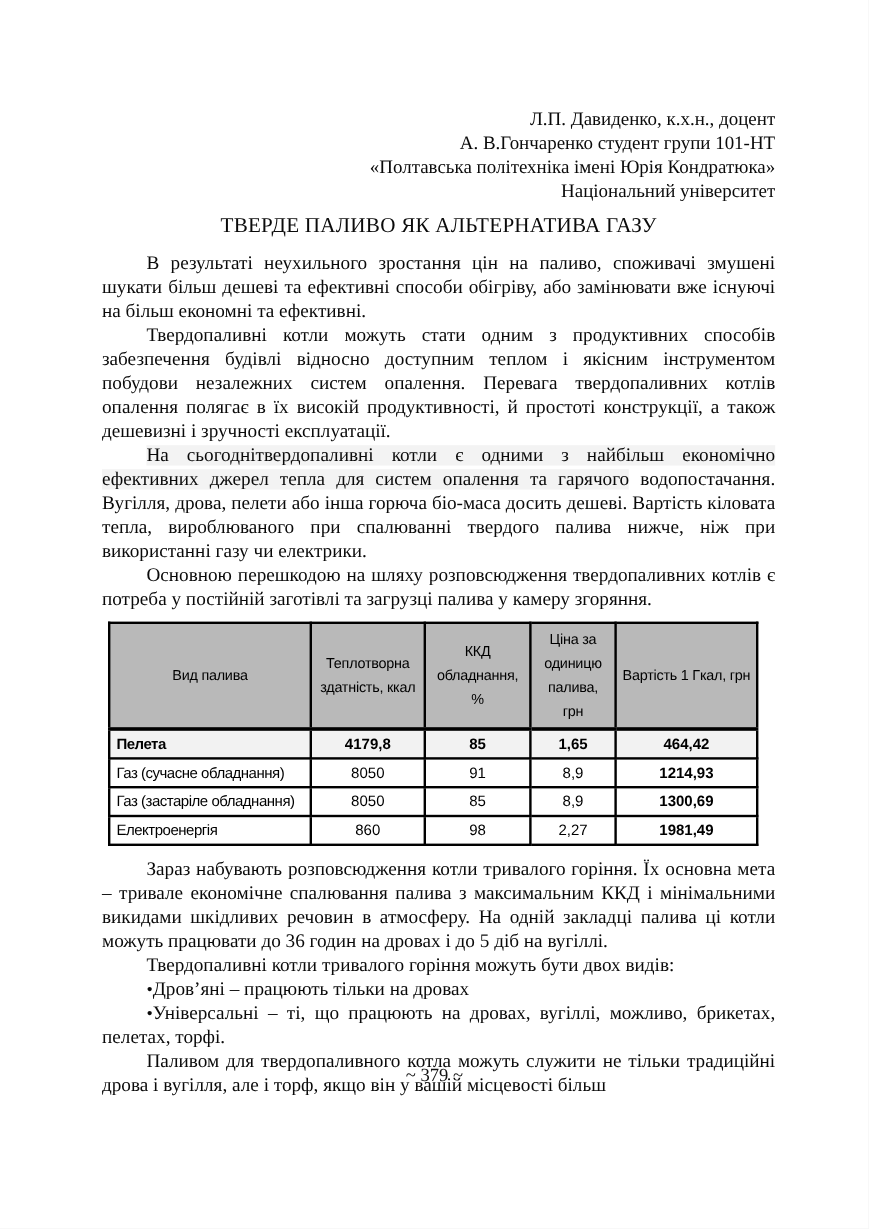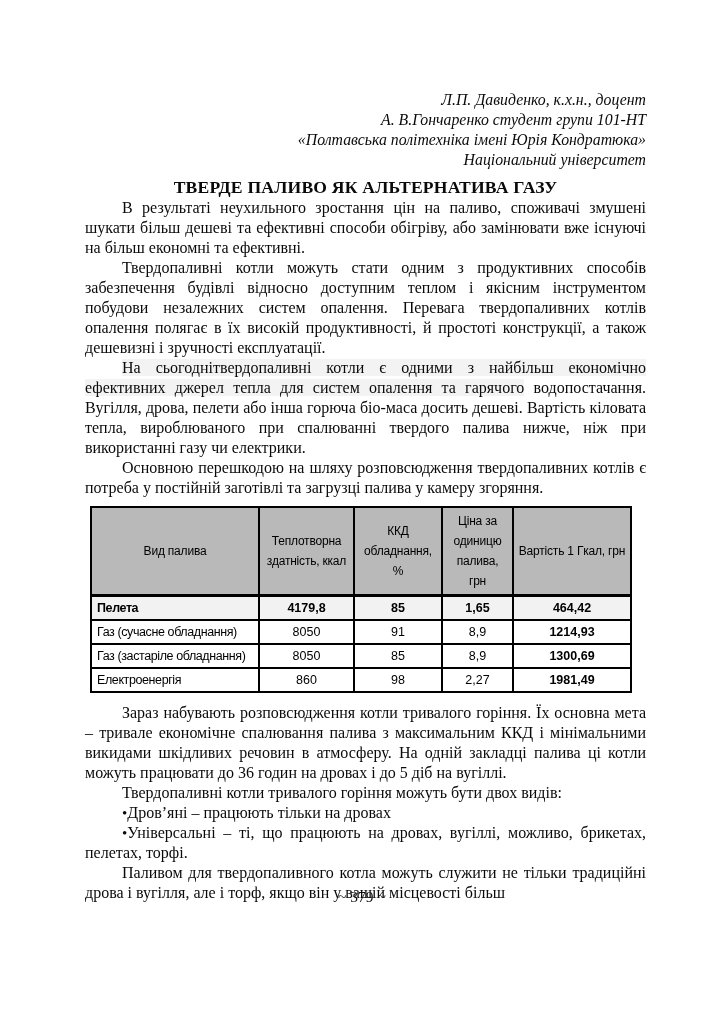--- a/index.html
+++ b/index.html
@@ -15,39 +15,38 @@
     color: #0a0a0a;
     font-size: 16px;
     line-height: 20px;
   }
 
   .udc { font-weight: bold; font-size: 16.5px; }
 
   .authors {
     margin-top: 6px;
     text-align: right;
-    font-style: italic;
     font-size: 15.8px;
     line-height: 20px;
   }
 
   .title {
     margin-top: 6px;
     text-align: center;
-    font-weight: bold;
+    font-weight: normal;
     font-size: 17.6px;
     line-height: 22px;
     letter-spacing: 0.2px;
   }
 
   .para {
     text-align: justify;
     text-indent: 37px;
   }
-  .para.first { }
+  .para.first { margin-top: 12px; }
 
   .hl { background: var(--highlight-bg, #f3f3f3); }
 
   table.fuel {
     border-collapse: collapse;
     table-layout: fixed;
     width: 540px;
     margin: 8px 0 10px 5px;
     font-family: "Liberation Sans", sans-serif;
     color: #000;

